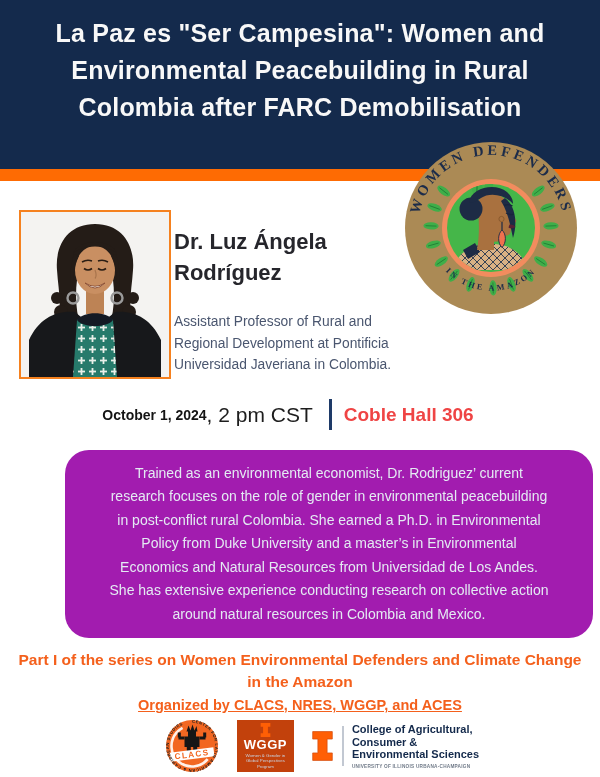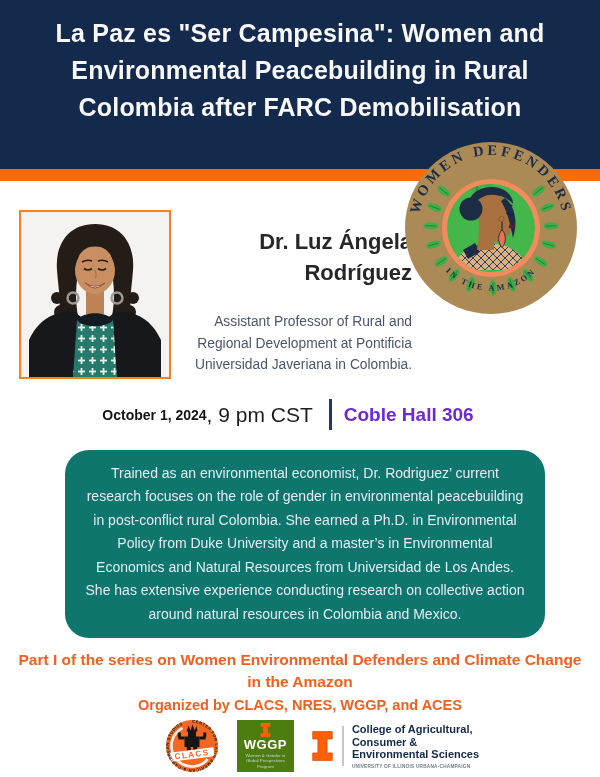--- a/index.html
+++ b/index.html
@@ -16,50 +16,50 @@
   .orange-bar{position:absolute;top:169px;left:0;width:600px;height:12px;background:#fe6b03;}
   
   .wd-logo{position:absolute;left:405px;top:142px;width:172px;height:172px;z-index:5;}
   
   .photo{
     position:absolute;left:19px;top:210px;width:148px;height:165px;
     border:2px solid #f5811f;background:#f4f3f1;
   }
   .photo svg{display:block;}
   
-  .speaker{position:absolute;left:174px;top:226px;width:238px;text-align:right;}
+  .speaker{position:absolute;left:174px;top:226px;width:238px;text-align:left;}
   .speaker .name{font-size:22px;font-weight:700;color:#26262c;line-height:31px;}
   .speaker .role{margin-top:23px;font-size:13.8px;line-height:21.5px;color:#4a566f;}
   
   .when-where{
     position:absolute;top:399px;left:0;width:600px;display:flex;
     align-items:center;justify-content:center;transform:translateX(-12px);
   }
   .date{font-size:14px;color:#141414;font-weight:700;white-space:pre;}
   .time{font-size:21px;color:#1d1d1d;font-weight:400;white-space:pre;}
   .vsep{width:3px;height:31px;background:#1e3a68;margin:0 12px 0 16px;}
-  .location{font-size:19px;font-weight:700;color:#6d28d9;}
+  .location{font-size:19px;font-weight:700;color:#ef4444;}
   
   .bio-box{
-    position:absolute;left:65px;top:450px;width:480px;height:188px;
-    background:#0f766e;border-radius:24px;display:flex;align-items:center;justify-content:center;
+    position:absolute;left:65px;top:450px;width:528px;height:188px;
+    background:#a21caf;border-radius:24px;display:flex;align-items:center;justify-content:center;
   }
   .bio-box p{margin:0;width:446px;text-align:center;font-size:14px;line-height:23.4px;color:#e4ebf3;}
   
   .series{position:absolute;top:649px;left:0;width:600px;text-align:center;color:#f4601c;font-weight:700;}
   .series .s1{margin:0 auto;max-width:568px;font-size:15.5px;line-height:21.5px;}
-  .series .s2{margin:4px auto 12px;font-size:14.5px;line-height:18px;}
+  .series .s2{margin:4px auto 12px;font-size:14.5px;line-height:18px;text-decoration:underline;}
   
   .footer{
     position:absolute;top:719px;left:0;width:600px;display:flex;
     justify-content:center;align-items:center;gap:18px;transform:translateX(22px);
   }
   .clacs-logo{width:54px;height:54px;}
   .wggp-logo{
-    width:57px;height:52px;background:#4d7c0f;display:flex;flex-direction:column;
+    width:57px;height:52px;background:#c2410c;display:flex;flex-direction:column;
     align-items:center;justify-content:flex-start;padding-top:3px;box-sizing:border-box;
   }
   .wggp-acronym{color:#ffffff;font-weight:700;font-size:13px;letter-spacing:.5px;line-height:13px;margin-top:1px;}
   .wggp-sub{font-size:4.4px;color:#c9d3e2;line-height:5.6px;text-align:center;margin-top:1.5px;}
   .aces-logo{display:flex;align-items:center;}
   .aces-div{width:2px;height:40px;background:#c2c8d2;margin:0 8px 0 9px;}
   .aces-text .l{font-size:11px;line-height:12.5px;font-weight:700;color:#13294b;}
   .aces-text .tag{margin-top:3px;font-size:4.7px;font-weight:700;color:#707a88;letter-spacing:.25px;}
 </style>
 </head>
@@ -174,21 +174,21 @@
     </svg>
   </div>
 
   <div class="speaker">
     <div class="name">Dr. Luz Ángela Rodríguez</div>
     <div class="role">Assistant Professor of Rural and Regional Development at Pontificia Universidad Javeriana in Colombia.</div>
   </div>
 
   <div class="when-where">
     <span class="date">October 1, 2024</span>
-    <span class="time">, 9 pm CST</span>
+    <span class="time">, 2 pm CST</span>
     <span class="vsep"></span>
     <span class="location">Coble Hall 306</span>
   </div>
 
   <div class="bio-box">
     <p>Trained as an environmental economist, Dr. Rodriguez’ current research focuses on the role of gender in environmental peacebuilding in post-conflict rural Colombia. She earned a Ph.D. in Environmental Policy from Duke University and a master’s in Environmental Economics and Natural Resources from Universidad de Los Andes. She has extensive experience conducting research on collective action around natural resources in Colombia and Mexico.</p>
   </div>
 
   <div class="series">
     <div class="s1">Part I of the series on Women Environmental Defenders and Climate Change in the Amazon</div>

